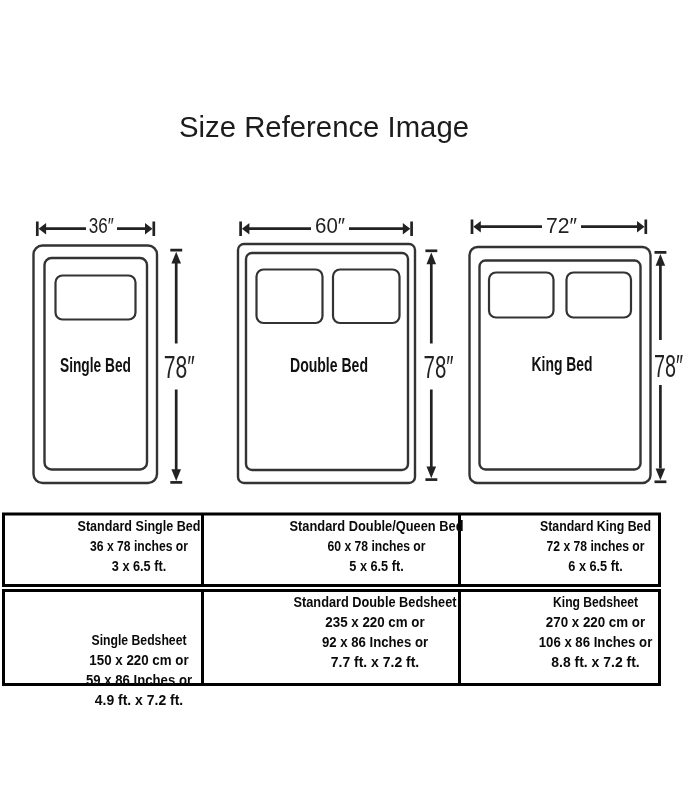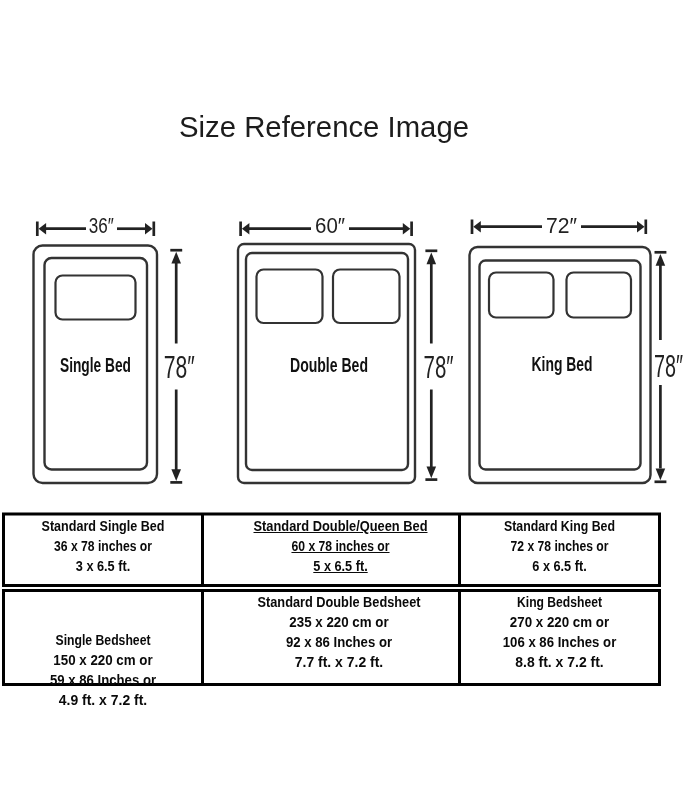--- a/index.html
+++ b/index.html
@@ -1,19 +1,19 @@
 <!DOCTYPE html>
 <html><head>
 <meta charset="utf-8">
 <style>
   html,body{margin:0;padding:0;background:#fff;}
   #page{position:relative;width:683px;height:800px;background:#fff;overflow:hidden;
-        font-family:"Liberation Sans", sans-serif;}
+        font-family:"Liberation Sans", sans-serif;border-radius:29px;}
   .cell{position:absolute;text-align:center;font-weight:bold;color:#0a0a0a;
-        font-size:15.5px;}
+        font-size:15.5px;padding-left:36px;}
   .cell div{height:20px;line-height:20px;transform-origin:50% 50%;white-space:nowrap;}
 </style>
 </head>
 <body>
 <div id="page">
 
 <svg width="683" height="800" viewBox="0 0 683 800" style="position:absolute;left:0;top:0;" fill="none" stroke-linecap="butt">
 
   <g>
     <text x="324" y="137" font-size="29" fill="#1c1c1c" stroke="none" text-anchor="middle" textLength="290" lengthAdjust="spacingAndGlyphs">Size Reference Image</text>
@@ -147,21 +147,21 @@
     <line x1="459.5" y1="590.5" x2="459.5" y2="684.5"></line>
   </g>
 </svg>
 
 <div class="cell" style="left:5px;top:516.3px;width:196px;">
   <div style="transform:scaleX(0.811)">Standard Single Bed</div>
   <div style="transform:scaleX(0.785)">36 x 78 inches or</div>
   <div style="transform:scaleX(0.82)">3 x 6.5 ft.</div>
 </div>
 
-<div class="cell" style="left:204px;top:516.3px;width:273px;text-decoration:underline;">
+<div class="cell" style="left:204px;top:516.3px;width:273px;">
   <div style="transform:scaleX(0.828)">Standard Double/Queen Bed</div>
   <div style="transform:scaleX(0.785)">60 x 78 inches or</div>
   <div style="transform:scaleX(0.82)">5 x 6.5 ft.</div>
 </div>
 
 <div class="cell" style="left:461px;top:516.3px;width:197px;">
   <div style="transform:scaleX(0.796)">Standard King Bed</div>
   <div style="transform:scaleX(0.785)">72 x 78 inches or</div>
   <div style="transform:scaleX(0.82)">6 x 6.5 ft.</div>
 </div>

